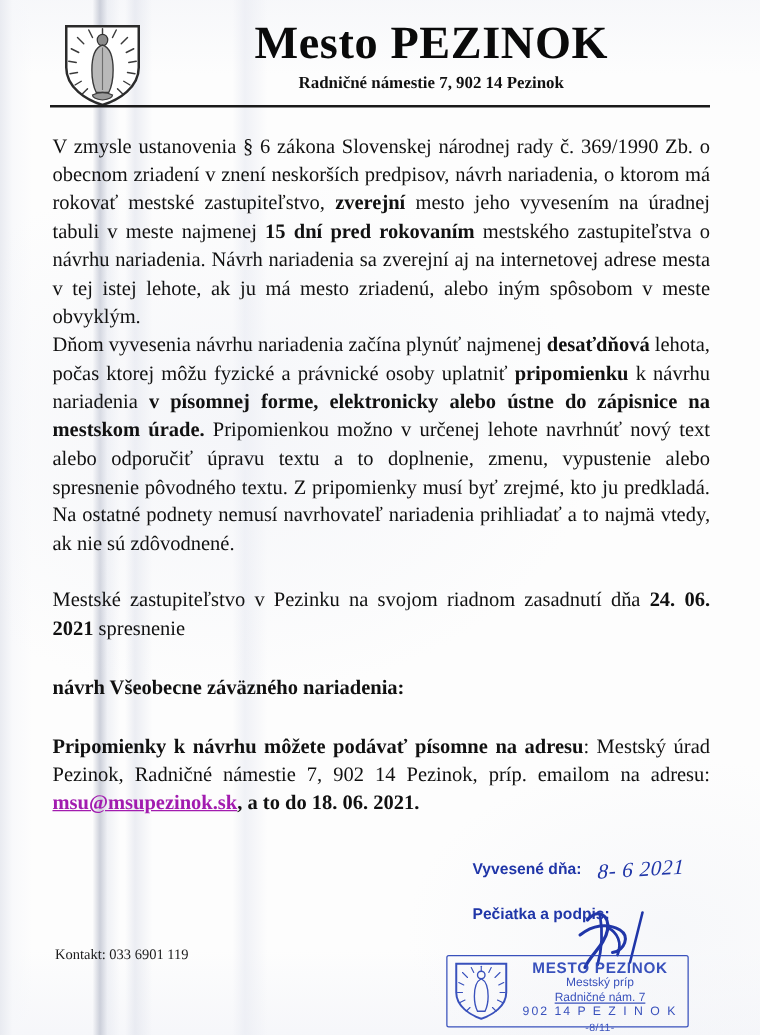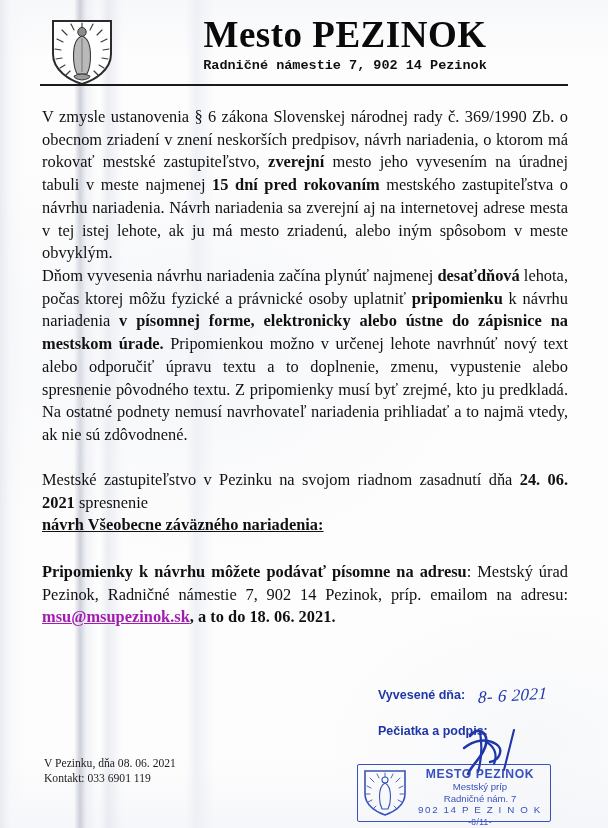--- a/index.html
+++ b/index.html
@@ -83,21 +83,21 @@
   }
   .city-title {
     font-family: "Liberation Serif", "DejaVu Serif", serif;
     font-weight: bold;
     font-size: 37px;
     letter-spacing: 0.5px;
     line-height: 1.05;
     color: #0a0a0a;
   }
   .city-address {
-    font-family: Liberation Mono, monospace;
+    font-family: Liberation Serif, serif;
     font-weight: bold;
     font-size: 13.5px;
     margin-top: 3px;
     color: #111;
   }
   .rule {
     position: absolute;
     left: 40px;
     width: 528px;
     top: 84px;
@@ -233,21 +233,21 @@
     color: #2b45b8;
     font-family: "Liberation Sans", "DejaVu Sans", sans-serif;
   }
   .stamp-l1 {
     font-weight: bold;
     font-size: 12.2px;
     letter-spacing: 0.6px;
     line-height: 1.15;
   }
   .stamp-l2 { font-size: 9.6px; line-height: 1.22; }
-  .stamp-l3 { font-size: 9.6px; line-height: 1.22; }
+  .stamp-l3 { font-size: 9.6px; line-height: 1.22; text-decoration: underline; }
   .stamp-l4 {
     font-size: 9.8px;
     letter-spacing: 1.6px;
     line-height: 1.25;
   }
   .stamp-l5 { font-size: 8.4px; line-height: 1.2; letter-spacing: 0.4px; }
 </style>
 </head>
 <body>
 
@@ -300,21 +300,21 @@
     </p>
 
     <p class="just">
       <span>Dňom vyvesenia návrhu nariadenia začína plynúť najmenej </span><span class="b">desaťdňová</span><span> lehota, počas ktorej môžu fyzické a právnické osoby uplatniť </span><span class="b">pripomienku</span><span> k návrhu nariadenia </span><span class="b">v písomnej forme, elektronicky alebo ústne do zápisnice na mestskom úrade.</span><span> Pripomienkou možno v určenej lehote navrhnúť nový text alebo odporučiť úpravu textu a to doplnenie, zmenu, vypustenie alebo spresnenie pôvodného textu. Z pripomienky musí byť zrejmé, kto ju predkladá. Na ostatné podnety nemusí navrhovateľ nariadenia prihliadať a to najmä vtedy, ak nie sú zdôvodnené.</span>
     </p>
 
     <p class="just" style="margin-top:22px;">
       <span>Mestské zastupiteľstvo v Pezinku na svojom riadnom zasadnutí dňa </span><span class="b">24. 06. 2021</span><span> spresnenie</span>
     </p>
 
-    <p class="just b" style="text-decoration:underline;">návrh Všeobecne záväzného nariadenia:</p>
+    <p class="just b" style="margin-top:25px;">návrh Všeobecne záväzného nariadenia:</p>
 
 
     <p class="just" style="margin-top:24px;">
       <span class="b">Pripomienky k návrhu môžete podávať písomne na adresu</span><span>: Mestský úrad Pezinok, Radničné námestie 7, 902 14 Pezinok, príp. emailom na adresu: </span><a class="maillink" href="#">msu@msupezinok.sk</a><span class="b">, a to do  18. 06. 2021.</span>
     </p>
 
   </div>
 
   <div class="sig-area">
     <div class="sig-row">
@@ -330,21 +330,20 @@
           <path d="M8 24 C18 16 30 14 40 20 C48 25 44 36 34 38" stroke-width="2.4"></path>
           <path d="M24 8 C26 20 26 34 22 48" stroke-width="2.2"></path>
           <path d="M30 18 C38 22 42 30 38 40" stroke-width="2.2"></path>
           <path d="M58 6 L48 46" stroke-width="2.1"></path>
         </g>
       </svg>
     </div>
   </div>
 
   <div class="footer-left">
-    <div>V Pezinku, dňa  08. 06. 2021</div>
     <div>Kontakt:  033 6901 119</div>
   </div>
 
   <div class="stamp">
     <div class="stamp-box"></div>
 
     <div class="stamp-crest">
       <svg viewBox="0 0 46 48" width="46" height="48" aria-hidden="true">
         <path d="M3 2 H43 V25 C43 36 32 43 23 46 C14 43 3 36 3 25 Z" fill="none" stroke="#2b45b8" stroke-width="1.6"></path>
         <g stroke="#2b45b8" stroke-width="0.9" stroke-linecap="round">

